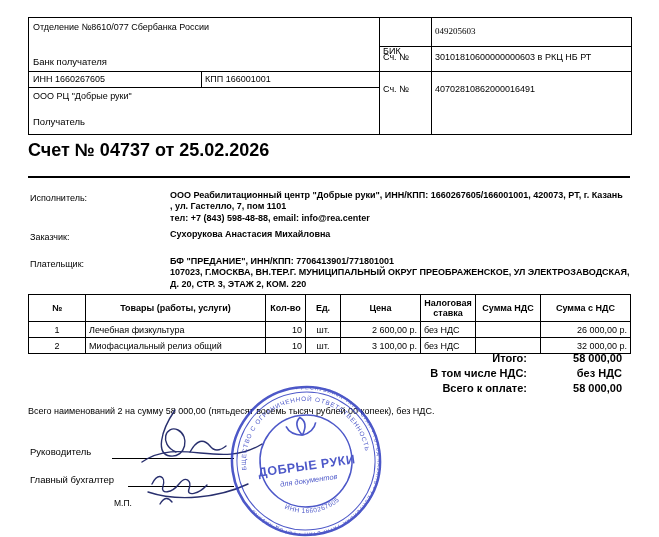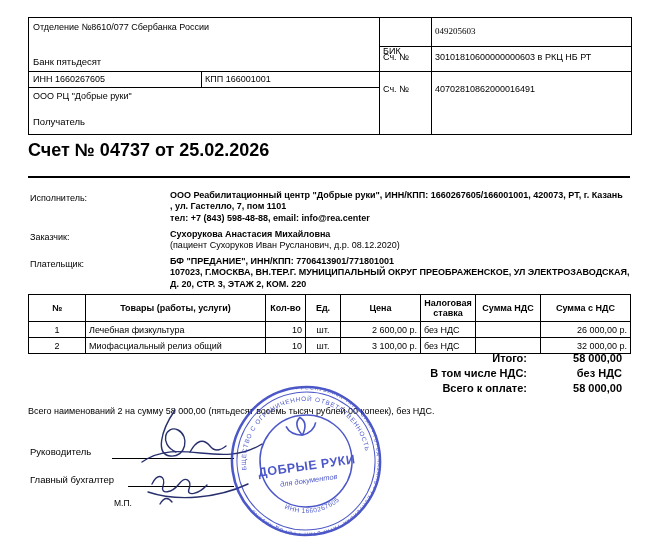--- a/index.html
+++ b/index.html
@@ -36,21 +36,21 @@
 
   <div class="bank">
     <div class="linev" style="left:350px;top:0;height:116px;"></div>
     <div class="linev" style="left:402px;top:0;height:116px;"></div>
     <div class="lineh" style="left:350px;top:28px;width:252px;"></div>
     <div class="lineh" style="left:0;top:53px;width:602px;"></div>
     <div class="lineh" style="left:0;top:69px;width:350px;"></div>
     <div class="linev" style="left:172px;top:53px;height:16px;"></div>
 
     <div class="abs t9" style="left:4px;top:4px;">Отделение №8610/077 Сбербанка России</div>
-    <div class="abs t95" style="left:4px;top:38px;">Банк пятьдесят</div>
+    <div class="abs t95" style="left:4px;top:38px;">Банк получателя</div>
     <div class="abs t9" style="left:4px;top:56px;">ИНН 1660267605</div>
     <div class="abs t9" style="left:176px;top:56px;">КПП 166001001</div>
     <div class="abs t9" style="left:4px;top:73px;">ООО РЦ "Добрые руки"</div>
     <div class="abs t95" style="left:4px;top:98px;">Получатель</div>
 
     <div class="abs t9" style="left:354px;top:8px;margin-top:20px;">БИК</div>
     <div class="abs t9" style="left:406px;top:8px;font-family:Liberation Serif, serif;">049205603</div>
     <div class="abs t9" style="left:354px;top:34px;">Сч. №</div>
     <div class="abs t9" style="left:406px;top:34px;">30101810600000000603 в РКЦ НБ РТ</div>
     <div class="abs t9" style="left:354px;top:66px;">Сч. №</div>
@@ -60,21 +60,20 @@
   <div class="title">Счет № 04737 от 25.02.2026</div>
   <div class="rule"></div>
 
   <div class="abs t9" style="left:30px;top:193px;">Исполнитель:</div>
   <div class="abs t9 b pre" style="left:170px;top:190px;width:462px;">ООО Реабилитационный центр "Добрые руки", ИНН/КПП: 1660267605/166001001, 420073, РТ, г. Казань
 , ул. Гастелло, 7, пом 1101
 тел: +7 (843) 598-48-88, email: info@rea.center</div>
 
   <div class="abs t9" style="left:30px;top:232px;">Заказчик:</div>
   <div class="abs t9 b" style="left:170px;top:229px;">Сухорукова Анастасия Михайловна</div>
-  <div class="abs t9" style="left:170px;top:240px;">(пациент Сухоруков Иван Русланович, д.р. 08.12.2020)</div>
 
   <div class="abs t9" style="left:30px;top:259px;">Плательщик:</div>
   <div class="abs t9 b pre" style="left:170px;top:256px;width:462px;">БФ "ПРЕДАНИЕ", ИНН/КПП: 7706413901/771801001
 107023, Г.МОСКВА, ВН.ТЕР.Г. МУНИЦИПАЛЬНЫЙ ОКРУГ ПРЕОБРАЖЕНСКОЕ, УЛ ЭЛЕКТРОЗАВОДСКАЯ, Д. 20, СТР. 3, ЭТАЖ 2, КОМ. 220</div>
 
   <table class="items">
     <colgroup>
       <col style="width:57px">
         <col style="width:180px">
         <col style="width:40px">

